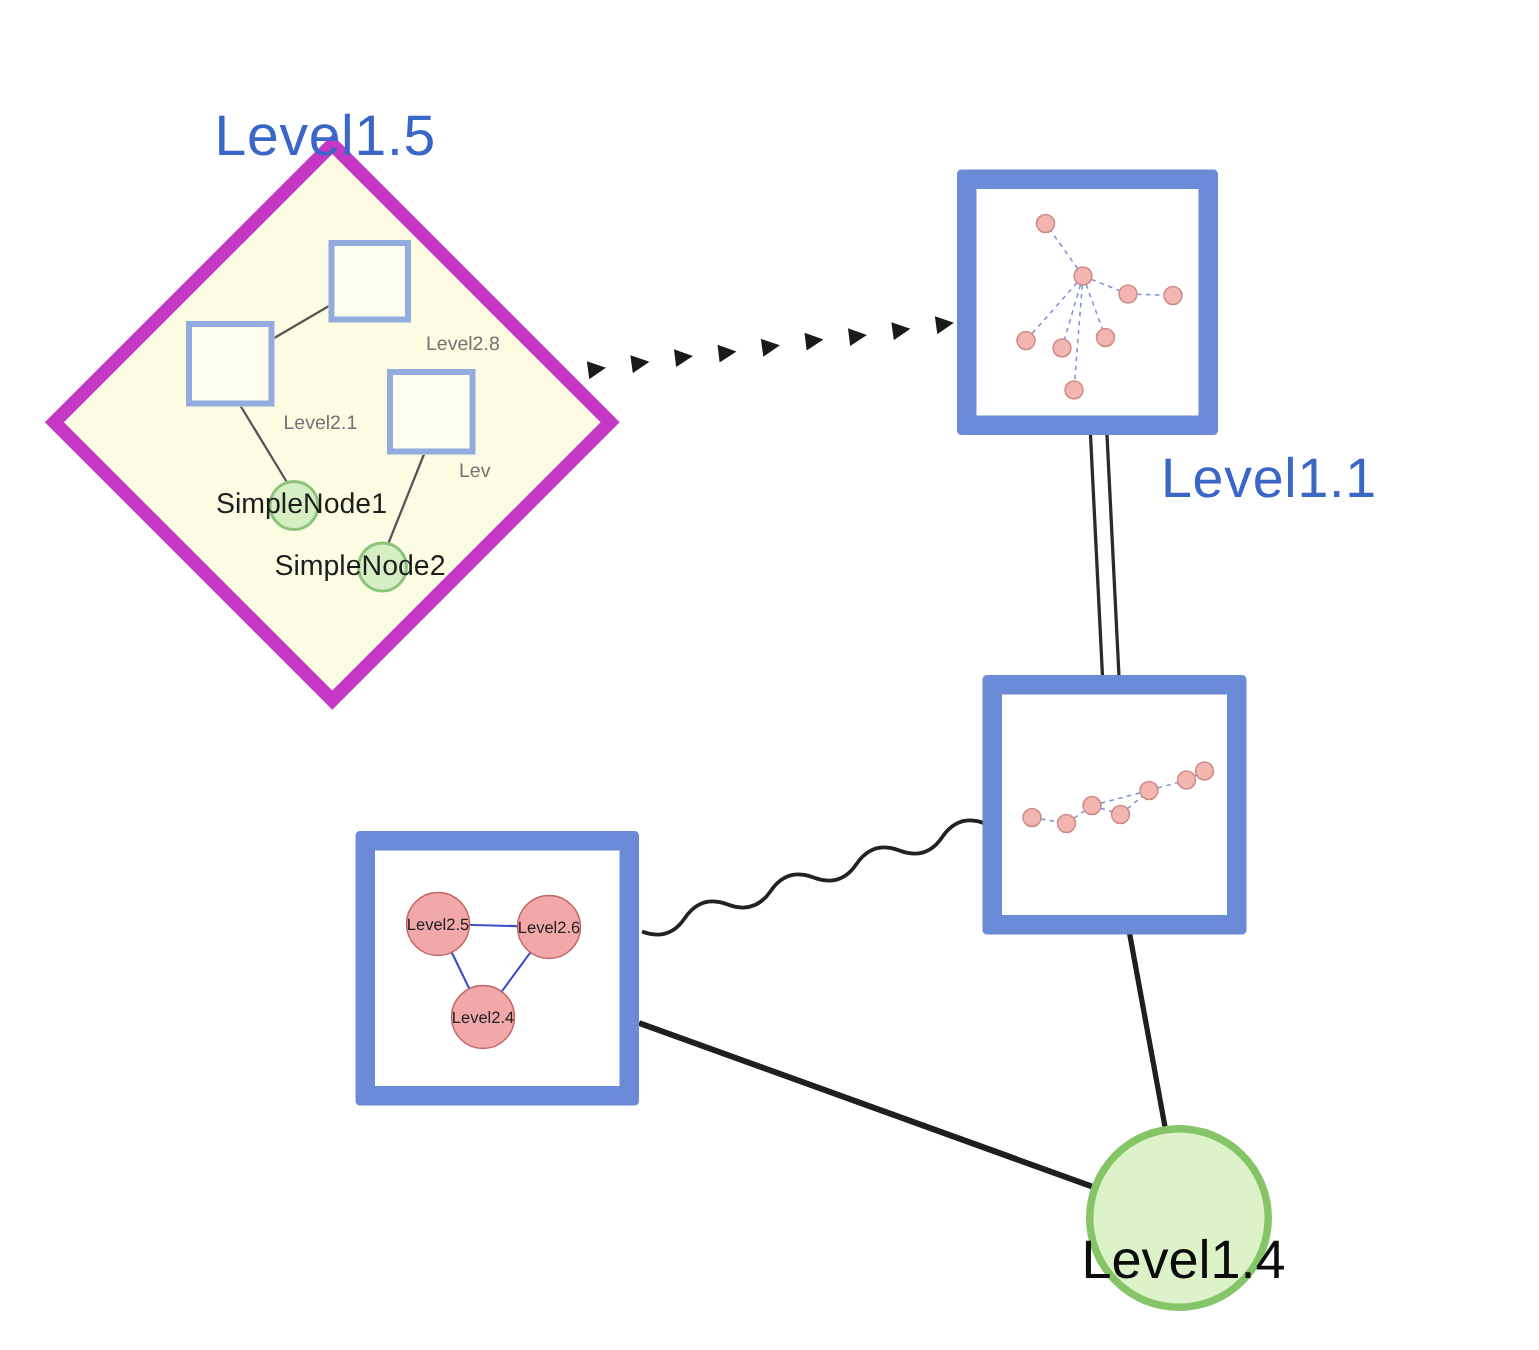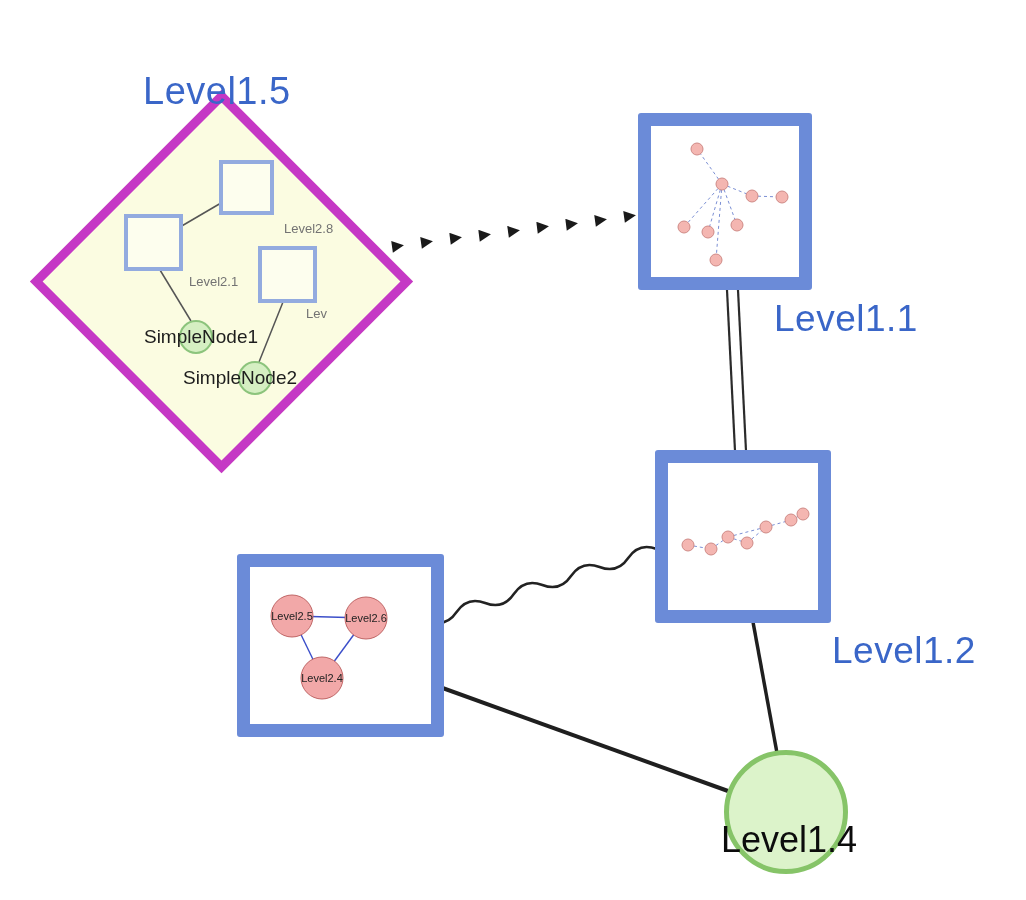--- a/index.html
+++ b/index.html
@@ -108,23 +108,22 @@
         <circle cx="20" cy="82" r="6"></circle>
         <circle cx="43" cy="86" r="6"></circle>
         <circle cx="60" cy="74" r="6"></circle>
         <circle cx="79" cy="80" r="6"></circle>
         <circle cx="98" cy="64" r="6"></circle>
         <circle cx="123" cy="57" r="6"></circle>
         <circle cx="135" cy="51" r="6"></circle>
       </g>
     </svg>
   </div>
-  <div class="big-label" style="left:832px;top:630px;">Level1.2</div>
 
-  <div class="group-box" style="left:237px;top:554px;width:207px;height:183px;">
+  <div class="group-box" style="left:237px;top:554px;width:189px;height:183px;">
     <svg width="163" height="157">
       <g stroke="#3b4ec9" stroke-width="1.4">
         <line x1="42" y1="49" x2="116" y2="51"></line>
         <line x1="42" y1="49" x2="72" y2="111"></line>
         <line x1="116" y1="51" x2="72" y2="111"></line>
       </g>
       <g fill="#f2a8a8" stroke="#c06666" stroke-width="1">
         <circle cx="42" cy="49" r="21"></circle>
         <circle cx="116" cy="51" r="21"></circle>
         <circle cx="72" cy="111" r="21"></circle>

